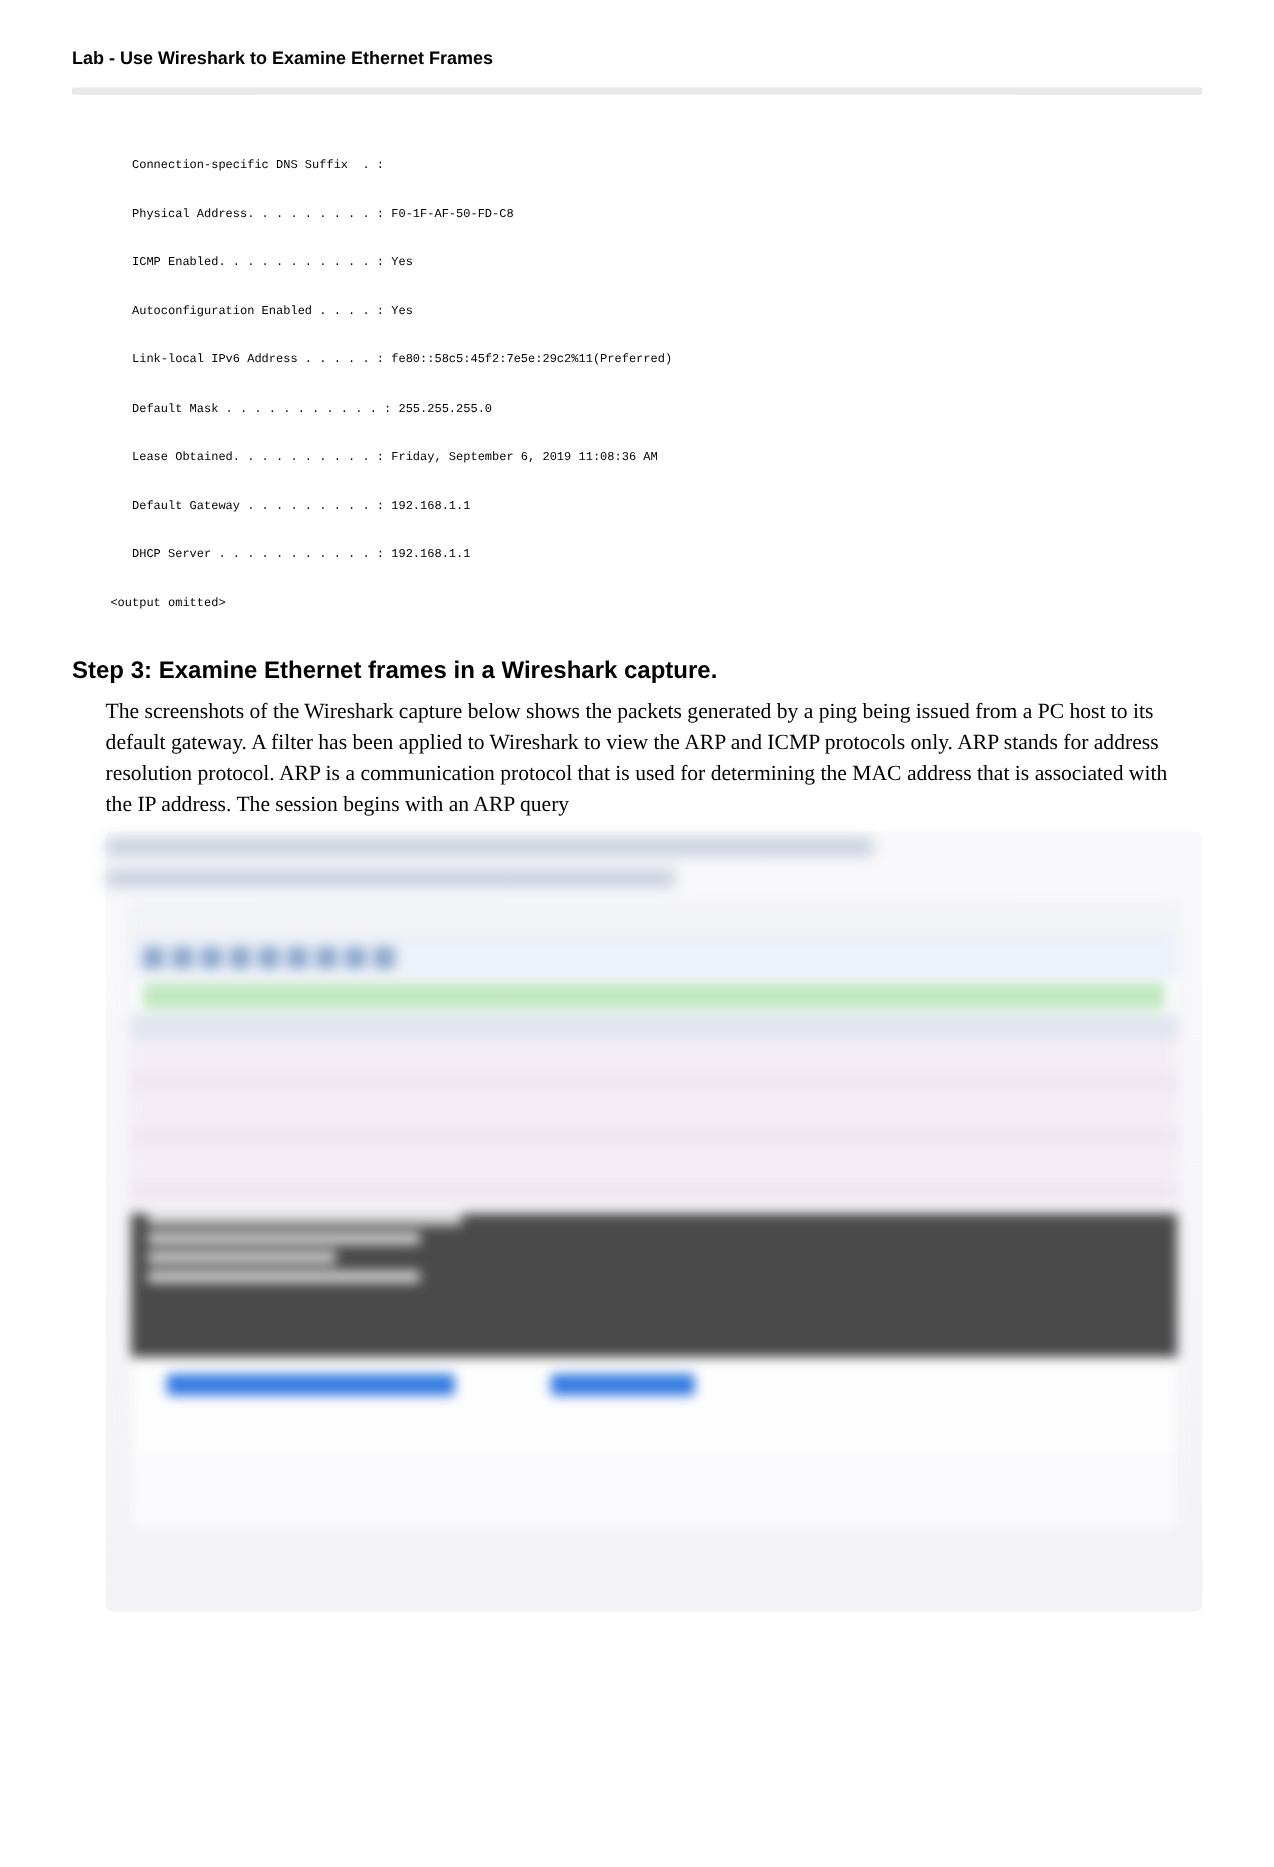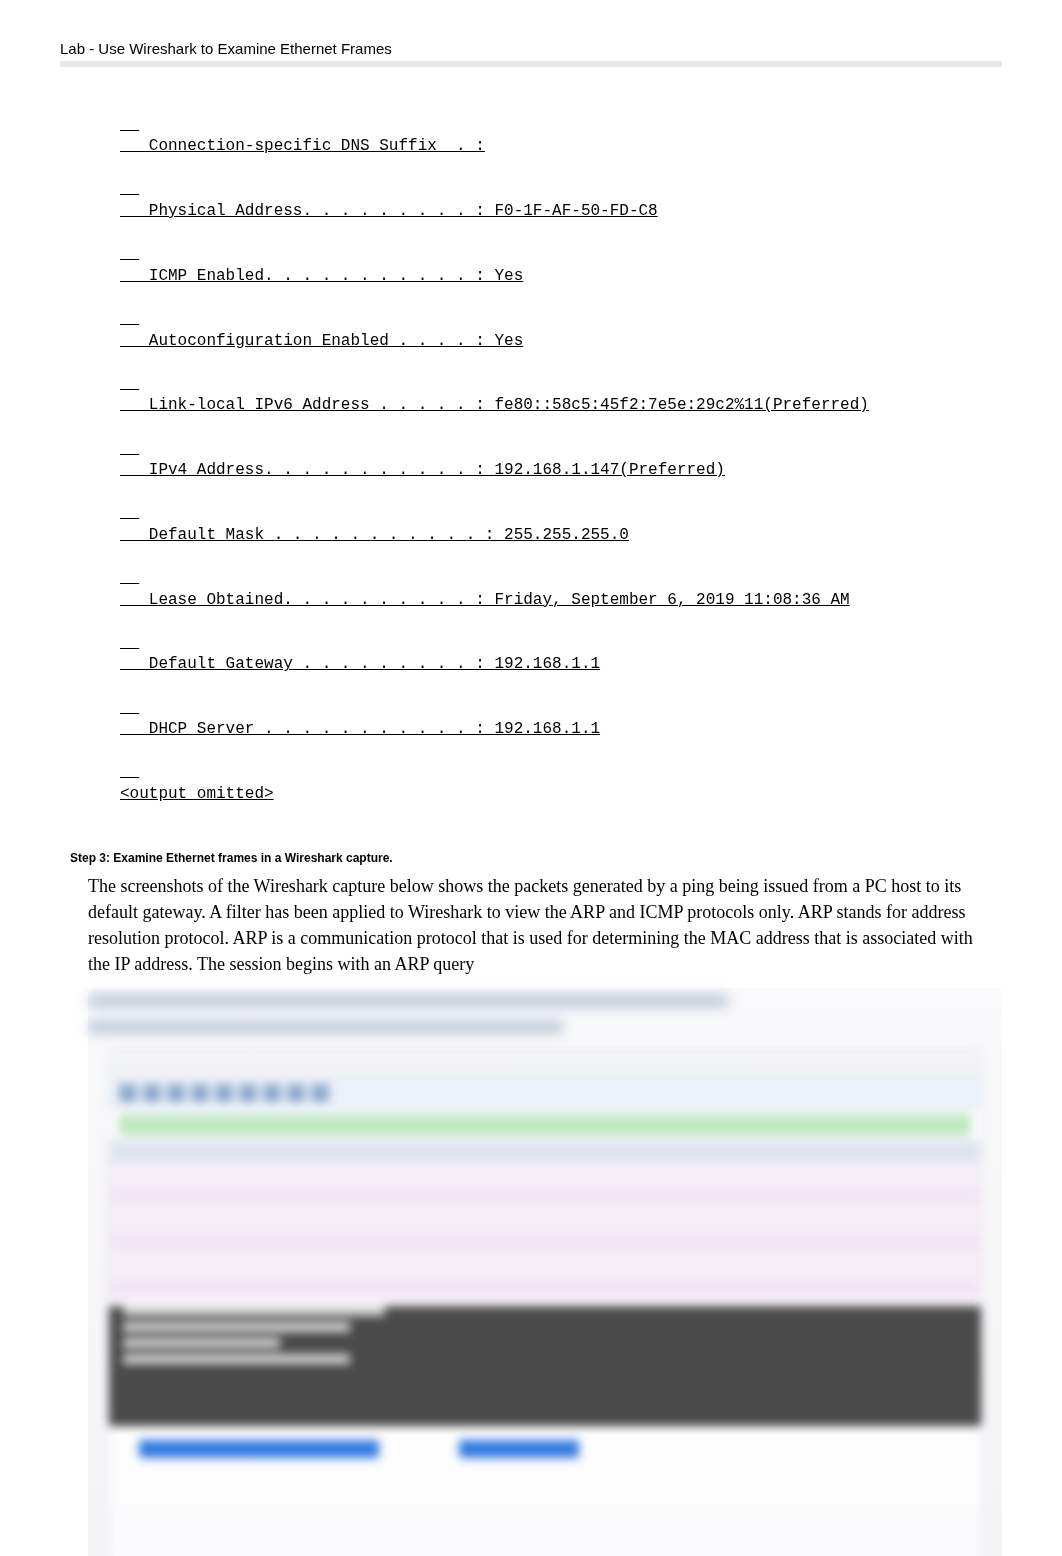--- a/index.html
+++ b/index.html
@@ -5,43 +5,42 @@
   body {
     margin: 0;
     padding: 40px 60px;
     font-family: Arial, Helvetica, sans-serif;
     background: #ffffff;
     color: #000000;
     width: 1062px;
     box-sizing: border-box;
   }
   .page-title {
-    font-weight: normal;
+    font-weight: bold;
     font-size: 15px;
-    margin-bottom: 4px;
+    margin-bottom: 16px;
   }
   .title-underline {
     height: 6px;
     background: #e8e8ea;
     border-radius: 2px;
     margin-bottom: 26px;
   }
   .console {
     font-family: "Courier New", Courier, monospace;
-    font-size: 16px;
+    font-size: 10px;
     line-height: 1.35;
     white-space: pre;
-    margin-left: 60px;
+    margin-left: 32px;
     margin-bottom: 24px;
-    text-decoration: underline;
   }
   .step-heading {
     font-weight: bold;
-    font-size: 12px;
-    margin: 20px 0 8px 10px;
+    font-size: 20px;
+    margin: 20px 0 8px 0;
   }
   .body-text {
     font-size: 18px;
     line-height: 1.45;
     margin-left: 28px;
     margin-right: 10px;
     font-family: Liberation Serif, serif;
   }
   .blurred-area {
     margin-top: 10px;
@@ -92,21 +91,20 @@
 
 <div class="page-title">Lab - Use Wireshark to Examine Ethernet Frames</div>
 <div class="title-underline"></div>
 
 <div class="console">
   <div>   Connection-specific DNS Suffix  . :</div>
   <div>   Physical Address. . . . . . . . . : F0-1F-AF-50-FD-C8</div>
   <div>   ICMP Enabled. . . . . . . . . . . : Yes</div>
   <div>   Autoconfiguration Enabled . . . . : Yes</div>
   <div>   Link-local IPv6 Address . . . . . : fe80::58c5:45f2:7e5e:29c2%11(Preferred)</div>
-  <div>   IPv4 Address. . . . . . . . . . . : 192.168.1.147(Preferred)</div>
   <div>   Default Mask . . . . . . . . . . . : 255.255.255.0</div>
   <div>   Lease Obtained. . . . . . . . . . : Friday, September 6, 2019 11:08:36 AM</div>
   <div>   Default Gateway . . . . . . . . . : 192.168.1.1</div>
   <div>   DHCP Server . . . . . . . . . . . : 192.168.1.1</div>
   <div>&lt;output omitted&gt;</div>
 </div>
 
 <div class="step-heading">Step 3: Examine Ethernet frames in a Wireshark capture.</div>
 <div class="body-text">The screenshots of the Wireshark capture below shows the packets generated by a ping being issued from a PC host to its default gateway. A filter has been applied to Wireshark to view the ARP and ICMP protocols only. ARP stands for address resolution protocol. ARP is a communication protocol that is used for determining the MAC address that is associated with the IP address. The session begins with an ARP query</div>
 

